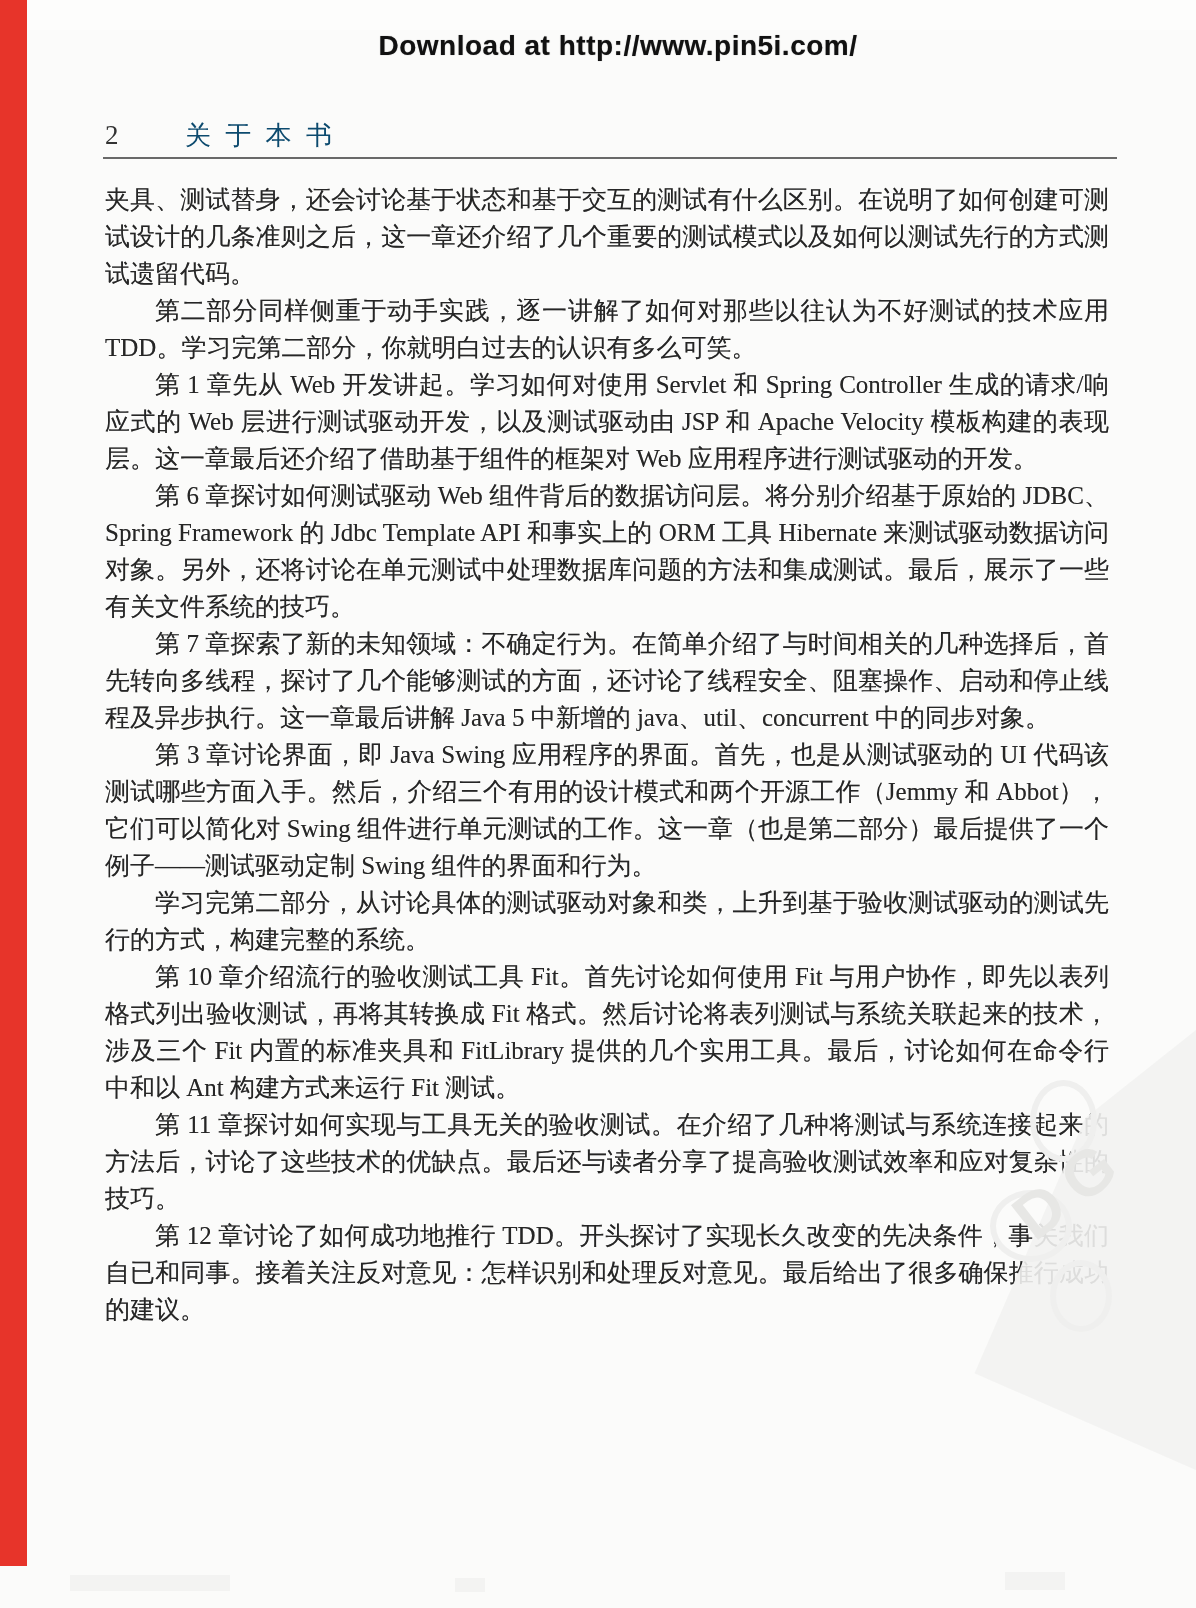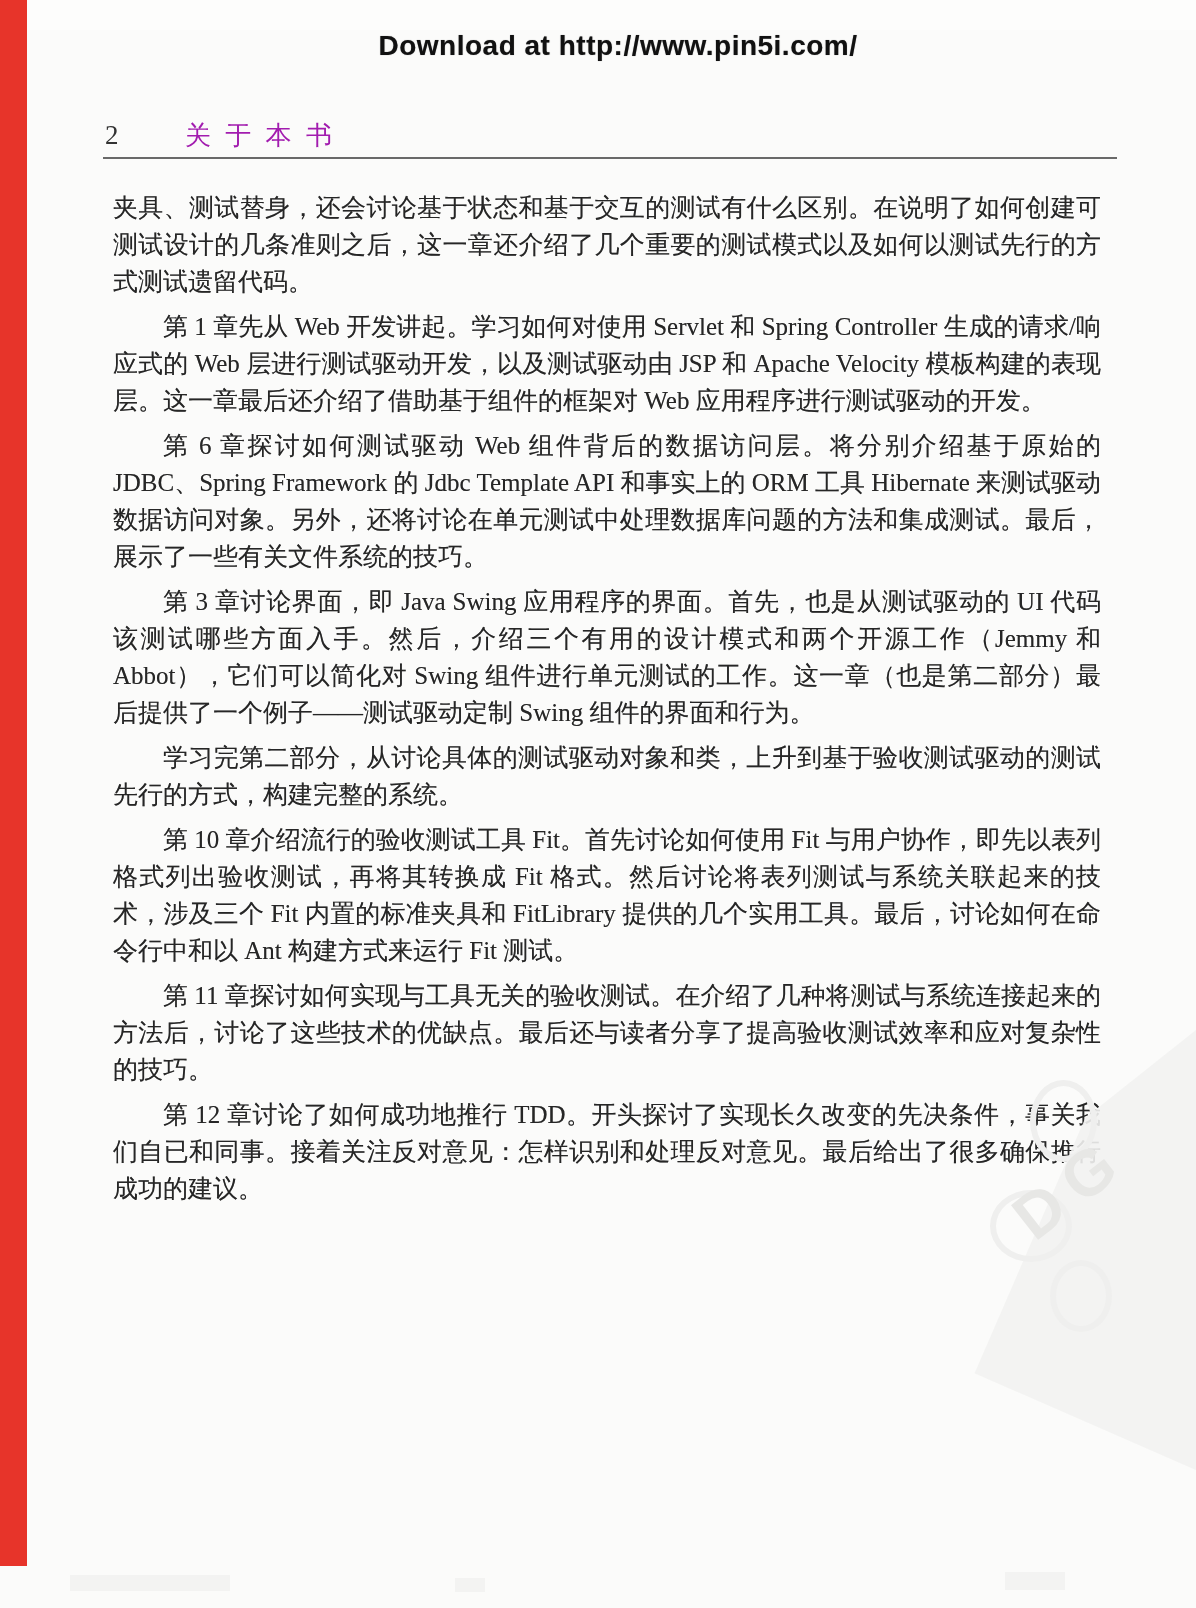--- a/index.html
+++ b/index.html
@@ -21,32 +21,32 @@
     letter-spacing:0.5px;
     text-shadow:0 0 1px rgba(0,0,0,0.45);
     padding-left:20px;
   }
   .page-header{
     position:absolute;left:105px;top:118px;width:1012px;
     color:#3a3a3a;font-size:26px;
     display:flex;align-items:baseline;
   }
   .page-number{width:80px;font-size:27px;color:#333;}
-  .page-header-title{letter-spacing:0.55em;color:#a21caf;}
+  .page-header-title{letter-spacing:0.55em;color:#0c4a6e;}
   .header-rule{
     position:absolute;left:103px;top:157px;width:1014px;height:2px;
     background:#4f4f4f;opacity:0.85;
   }
   .body-text{
     position:absolute;left:105px;top:181px;width:1004px;
     font-size:25px;line-height:37px;color:#262626;
     text-align:justify;
     text-shadow:0 0 0.5px rgba(20,20,20,0.4);
   }
-  .body-text p{margin:8px;padding:0;text-indent:2em;}
+  .body-text p{margin:0;padding:0;text-indent:2em;}
   .body-text p.no-indent{text-indent:0;}
   
   .watermark{
     position:absolute;left:930px;top:1030px;width:266px;height:440px;
     pointer-events:none;
   }
   .watermark .band{
     position:absolute;left:20px;top:0;width:246px;height:440px;
     background:#f2f2f1;
     clip-path:polygon(100% 0, 100% 100%, 10% 78%, 55% 20%);
@@ -82,22 +82,24 @@
 <div class="banner">Download at http://www.pin5i.com/</div>
 
 <div class="page-header">
   <span class="page-number">2</span>
   <span class="page-header-title">关于本书</span>
 </div>
 <div class="header-rule"></div>
 
 <div class="body-text">
     <p class="no-indent">夹具、测试替身，还会讨论基于状态和基于交互的测试有什么区别。在说明了如何创建可测试设计的几条准则之后，这一章还介绍了几个重要的测试模式以及如何以测试先行的方式测试遗留代码。</p>
+    <p class="">第二部分同样侧重于动手实践，逐一讲解了如何对那些以往认为不好测试的技术应用 TDD。学习完第二部分，你就明白过去的认识有多么可笑。</p>
     <p class="">第 1 章先从 Web 开发讲起。学习如何对使用 Servlet 和 Spring Controller 生成的请求/响应式的 Web 层进行测试驱动开发，以及测试驱动由 JSP 和 Apache Velocity 模板构建的表现层。这一章最后还介绍了借助基于组件的框架对 Web 应用程序进行测试驱动的开发。</p>
     <p class="">第 6 章探讨如何测试驱动 Web 组件背后的数据访问层。将分别介绍基于原始的 JDBC、Spring Framework 的 Jdbc Template API 和事实上的 ORM 工具 Hibernate 来测试驱动数据访问对象。另外，还将讨论在单元测试中处理数据库问题的方法和集成测试。最后，展示了一些有关文件系统的技巧。</p>
+    <p class="">第 7 章探索了新的未知领域：不确定行为。在简单介绍了与时间相关的几种选择后，首先转向多线程，探讨了几个能够测试的方面，还讨论了线程安全、阻塞操作、启动和停止线程及异步执行。这一章最后讲解 Java 5 中新增的 java、util、concurrent 中的同步对象。</p>
     <p class="">第 3 章讨论界面，即 Java Swing 应用程序的界面。首先，也是从测试驱动的 UI 代码该测试哪些方面入手。然后，介绍三个有用的设计模式和两个开源工作（Jemmy 和 Abbot），它们可以简化对 Swing 组件进行单元测试的工作。这一章（也是第二部分）最后提供了一个例子——测试驱动定制 Swing 组件的界面和行为。</p>
     <p class="">学习完第二部分，从讨论具体的测试驱动对象和类，上升到基于验收测试驱动的测试先行的方式，构建完整的系统。</p>
     <p class="">第 10 章介绍流行的验收测试工具 Fit。首先讨论如何使用 Fit 与用户协作，即先以表列格式列出验收测试，再将其转换成 Fit 格式。然后讨论将表列测试与系统关联起来的技术，涉及三个 Fit 内置的标准夹具和 FitLibrary 提供的几个实用工具。最后，讨论如何在命令行中和以 Ant 构建方式来运行 Fit 测试。</p>
     <p class="">第 11 章探讨如何实现与工具无关的验收测试。在介绍了几种将测试与系统连接起来的方法后，讨论了这些技术的优缺点。最后还与读者分享了提高验收测试效率和应对复杂性的技巧。</p>
     <p class="">第 12 章讨论了如何成功地推行 TDD。开头探讨了实现长久改变的先决条件，事关我们自已和同事。接着关注反对意见：怎样识别和处理反对意见。最后给出了很多确保推行成功的建议。</p>
   </div>
 
 <div class="watermark">
   <div class="band"></div>
   <div class="rings">

